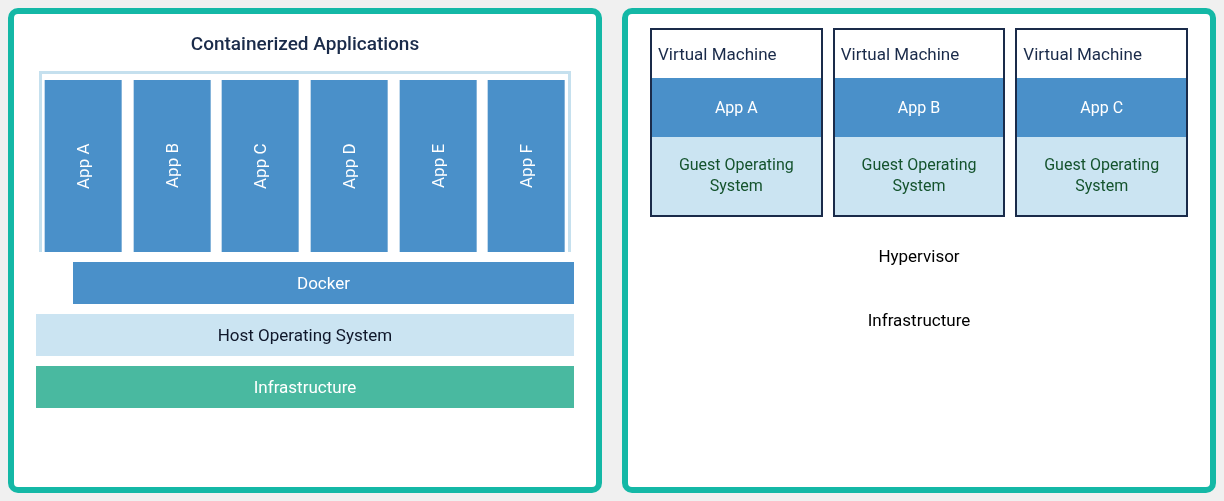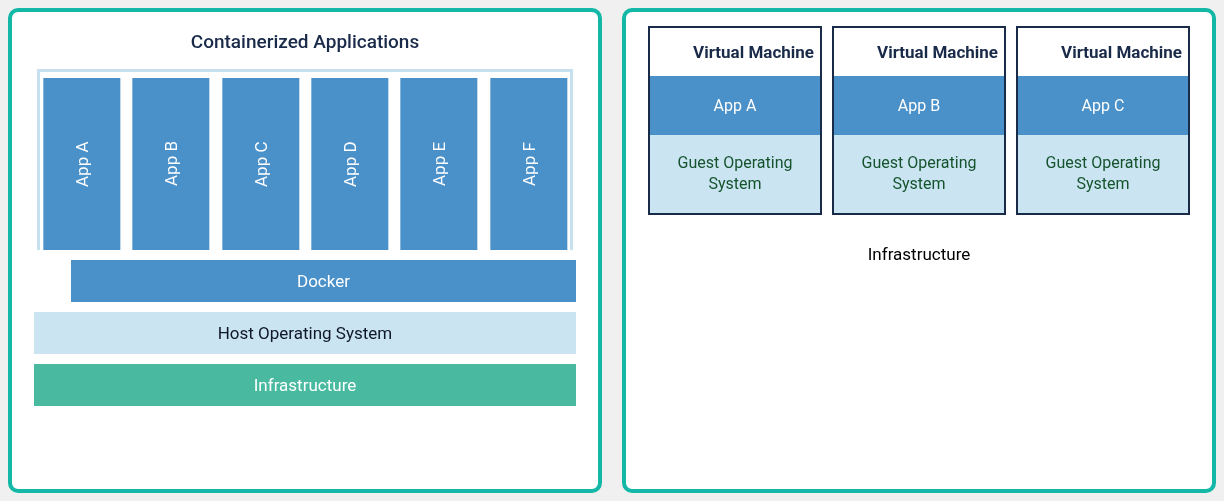--- a/index.html
+++ b/index.html
@@ -14,21 +14,21 @@
     width: 1224px;
     height: 501px;
   }
   .diagram-container {
     display: flex;
     gap: 20px;
     height: 100%;
   }
   .panel {
     background: #ffffff;
-    border: 4px solid #14b8a6;
+    border: 6px solid #14b8a6;
     border-radius: 10px;
     padding: 18px 22px;
     flex: 1;
     display: flex;
     flex-direction: column;
   }
   .panel-title {
     text-align: center;
     color: #1a2b4a;
     font-size: 19px;
@@ -89,23 +89,23 @@
     margin-top: -4px;
   }
   .vm-box {
     flex: 1;
     border: 2px solid #1a2b4a;
     display: flex;
     flex-direction: column;
   }
   .vm-title {
     padding: 14px 6px;
-    text-align: right;
+    text-align: left;
     color: #1a2b4a;
-    font-weight: 700;
+    font-weight: 400;
     font-size: 17px;
     background: #ffffff;
   }
   .vm-app {
     background: #4a90c9;
     color: #ffffff;
     text-align: center;
     padding: 20px 6px;
     font-size: 16px;
   }
@@ -166,16 +166,17 @@
       </div>
 
       <div class="vm-box">
         <div class="vm-title">Virtual Machine</div>
         <div class="vm-app">App C</div>
         <div class="vm-guest">Guest Operating System</div>
       </div>
 
     </div>
 
+    <div class="right-layer mid-blue">Hypervisor</div>
     <div class="right-layer teal">Infrastructure</div>
   </div>
 
 </div>
 
 </body></html>

